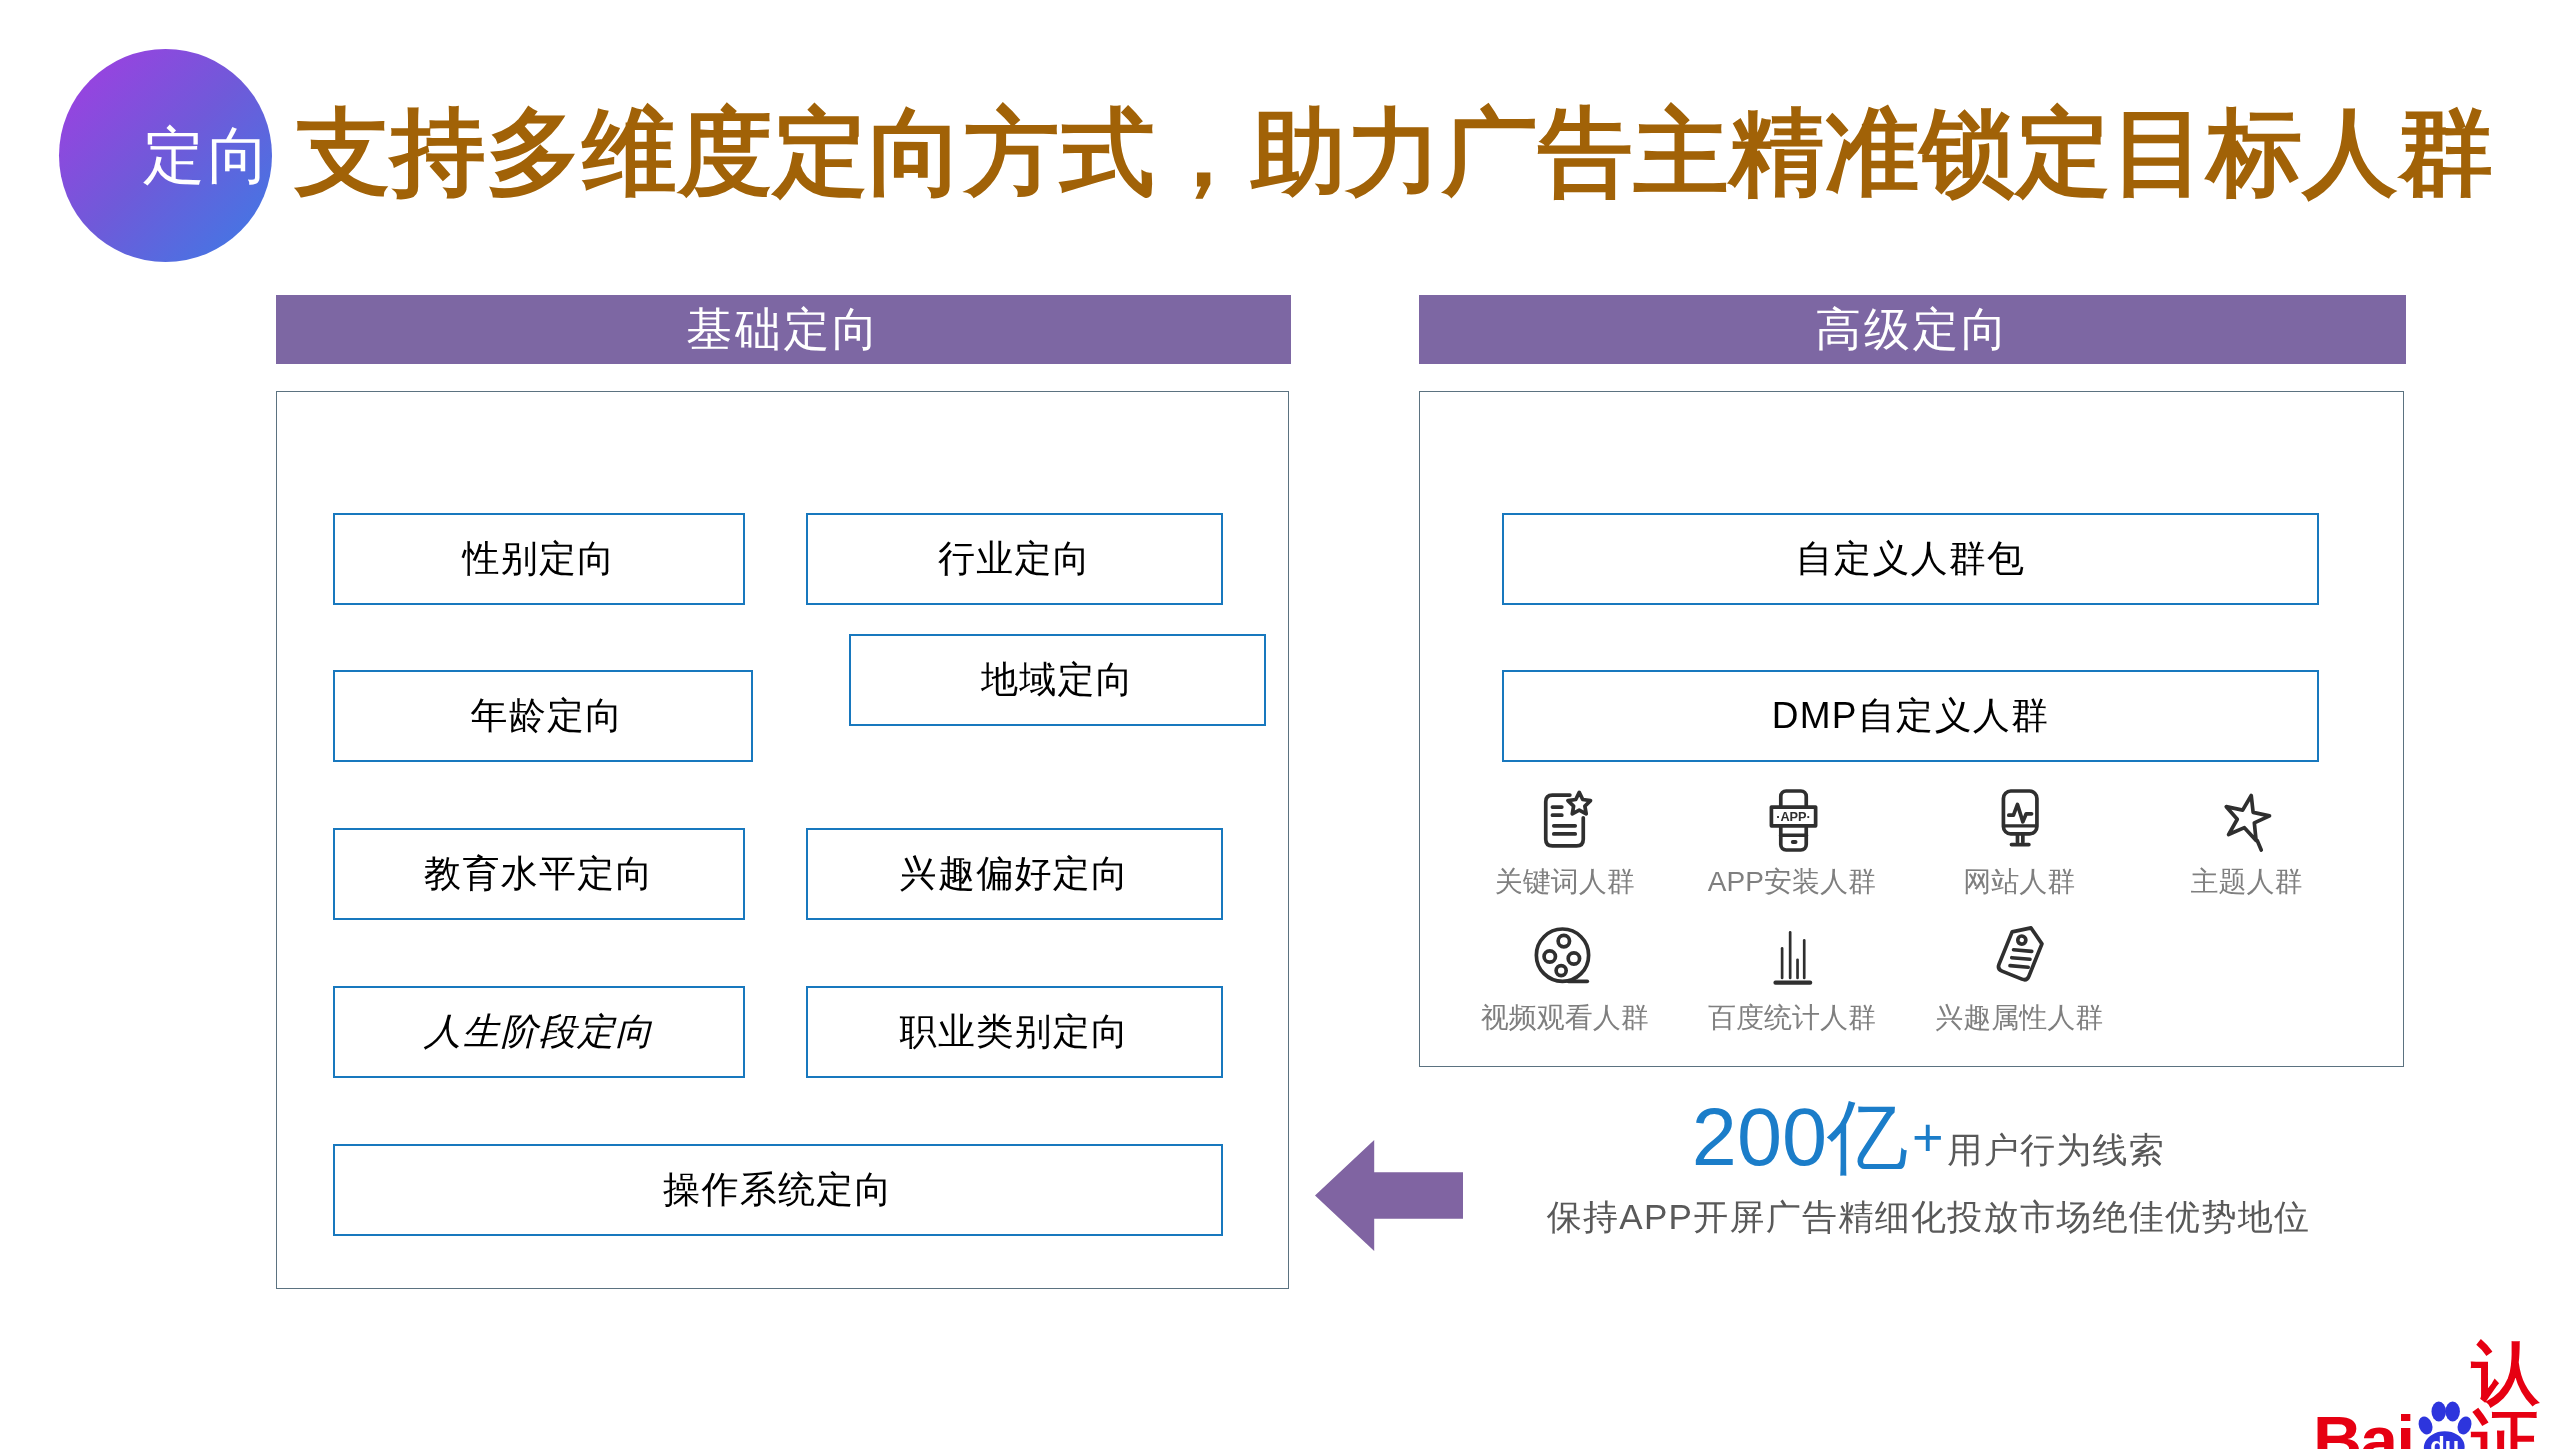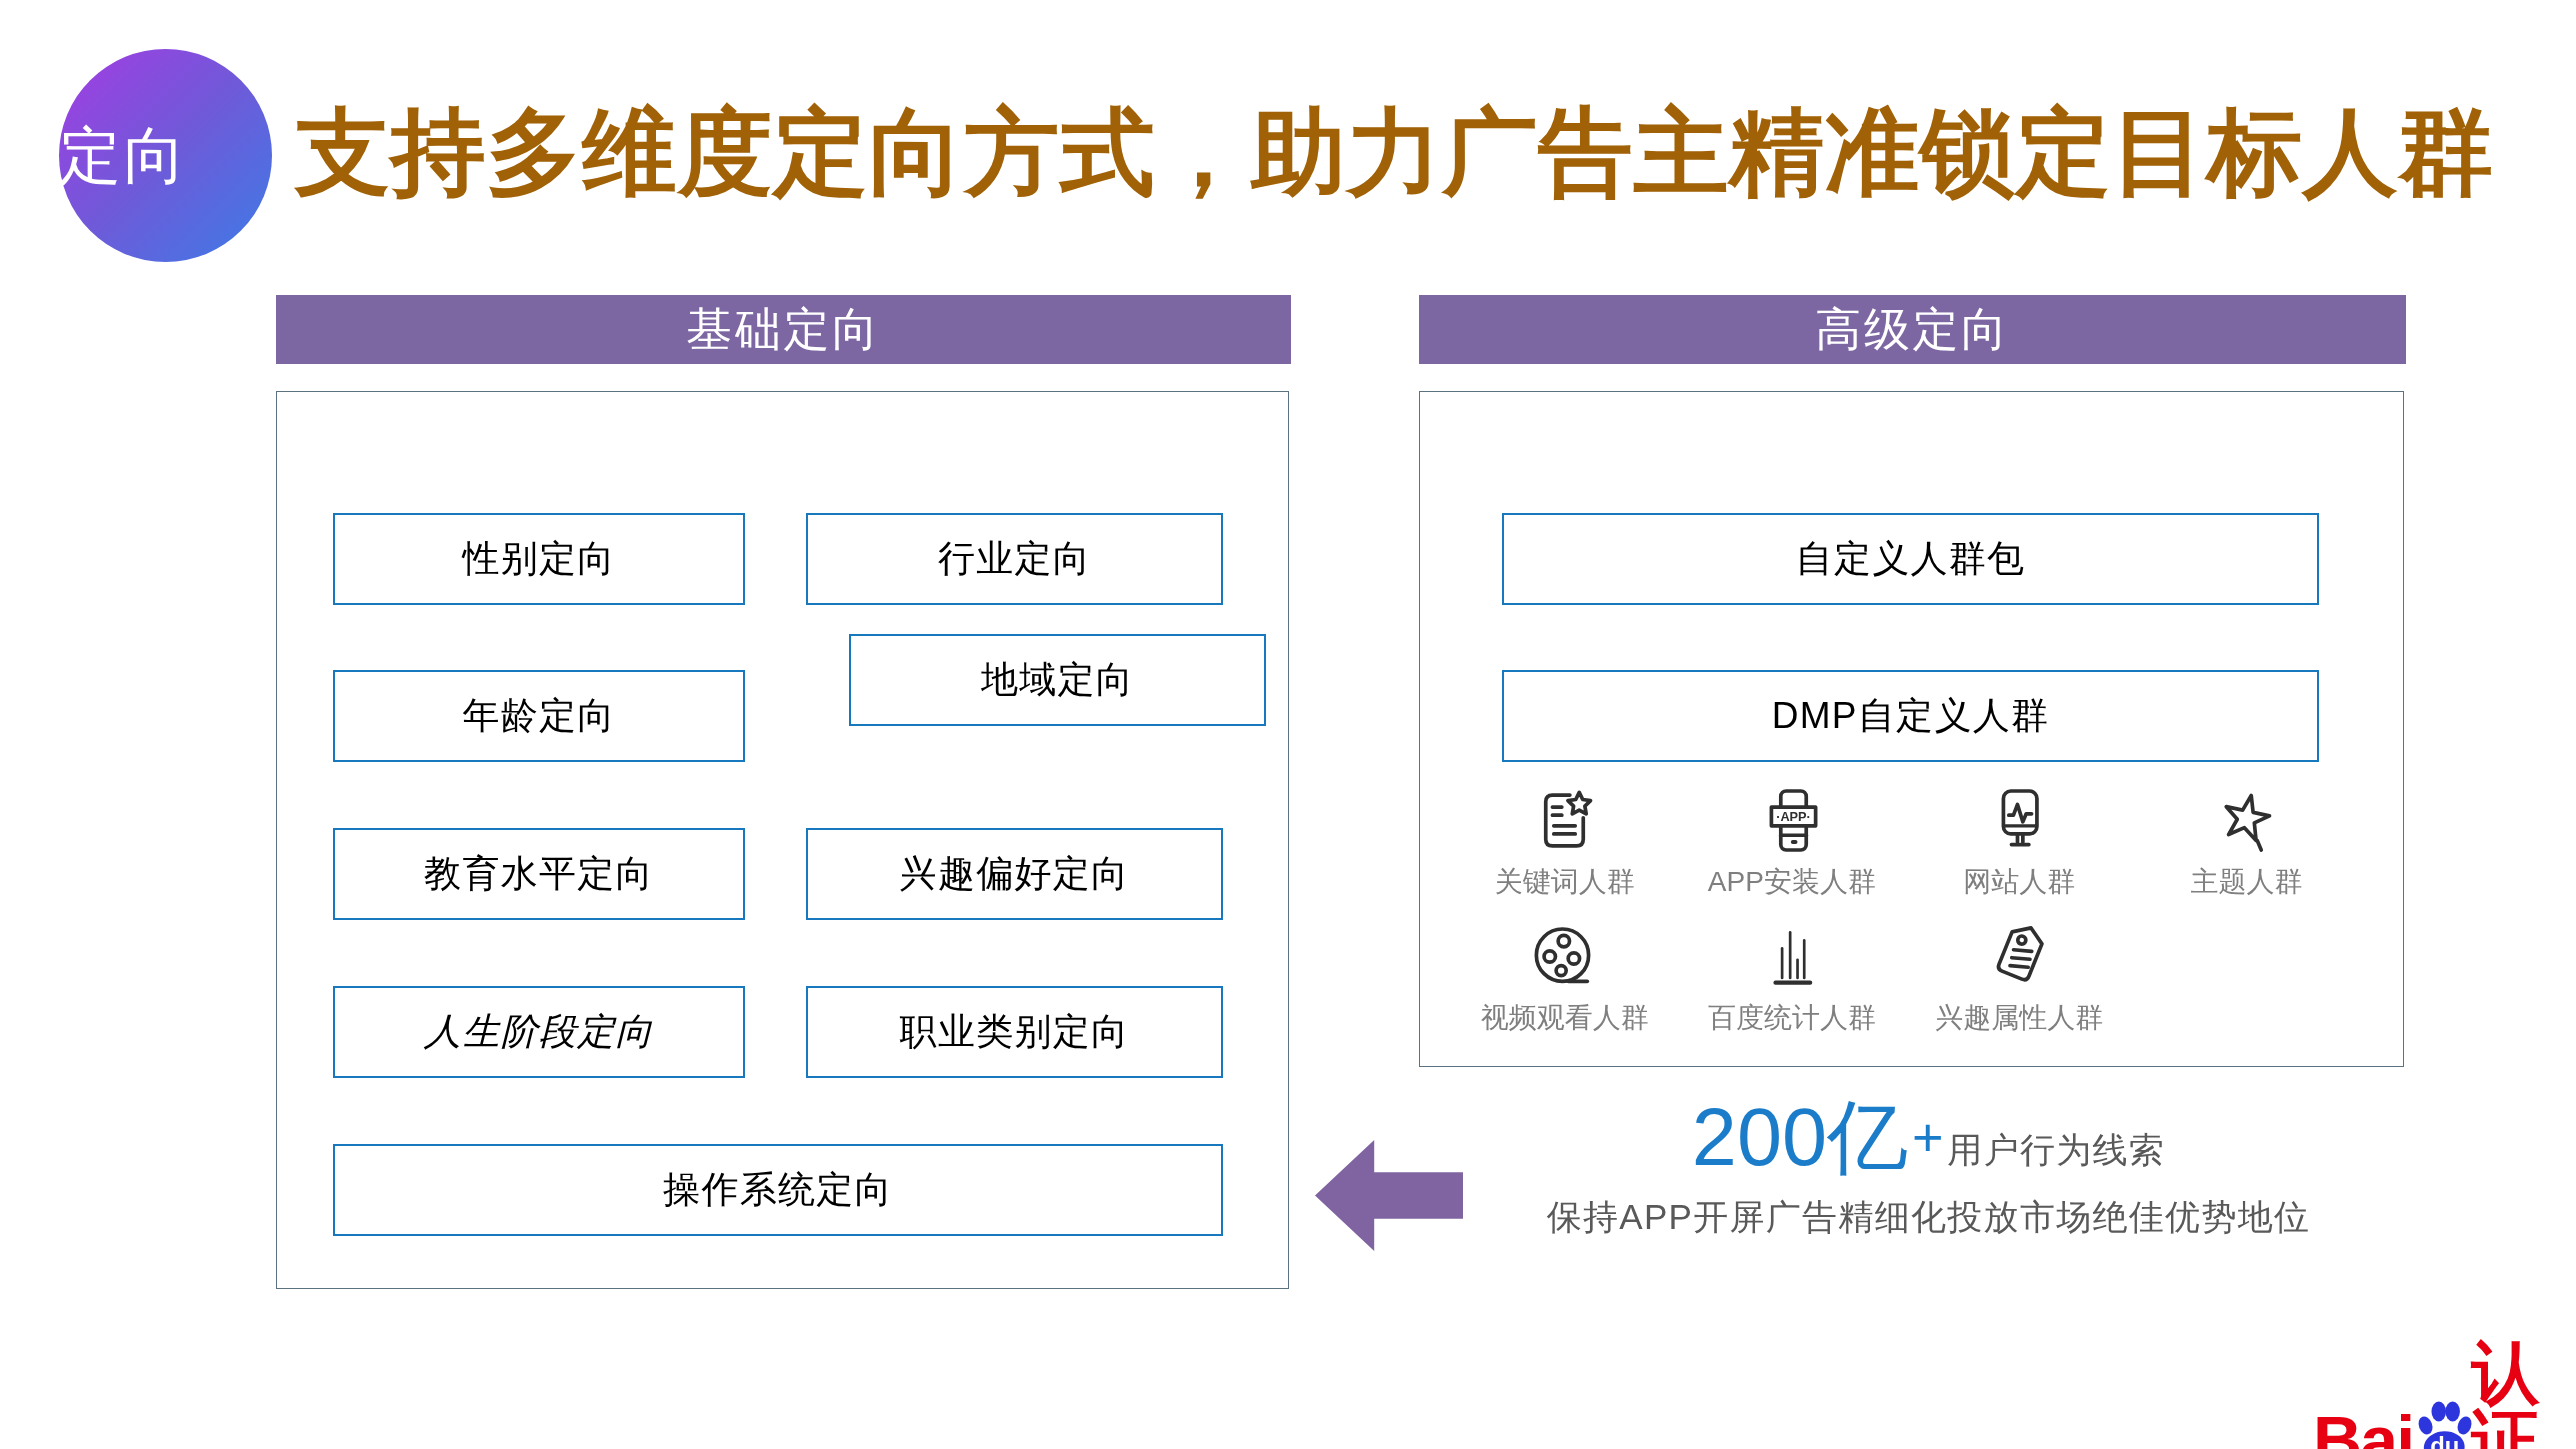--- a/index.html
+++ b/index.html
@@ -2,21 +2,21 @@
 <html style="font-size:10.3px"><head>
 <meta charset="utf-8">
 <style>
   html,body{margin:0;padding:0;background:#ffffff;}
   .slide{position:relative;width:2576px;height:1449px;background:#ffffff;overflow:hidden;
          font-family:"Liberation Sans","DejaVu Sans",sans-serif;}
 
   
   .badge{position:absolute;left:59px;top:49px;width:213px;height:213px;border-radius:50%;
          background:linear-gradient(135deg,#a43ce2 0%,#6f5ad9 50%,#3b7ce6 100%);
-         display:flex;align-items:center;justify-content:flex-start;
+         display:flex;align-items:center;justify-content:flex-end;
          color:#ffffff;font-size:62px;letter-spacing:2.6px;}
   .main-title{position:absolute;left:295px;top:103px;font-size:95px;font-weight:700;
               color:#a16207;line-height:1.05;white-space:nowrap;letter-spacing:0.6px;}
 
   
   .panel-header{position:absolute;height:69px;background:#7d67a3;color:#ffffff;
                 display:flex;align-items:center;justify-content:center;font-size:46px;letter-spacing:2.6px;}
   .panel-header.basic{left:276px;top:295px;width:1015px;}
   .panel-header.adv{left:1419px;top:295px;width:987px;}
   .panel-body{position:absolute;border:1.9px solid #5b7280;background:#ffffff;}
@@ -64,21 +64,21 @@
 
   <div class="main-title">支持多维度定向方式，助力广告主精准锁定目标人群</div>
 
   <div class="panel-header basic">
     <span>基础定向</span>
   </div>
   <div class="panel-body basic"></div>
 
   <div class="tbox" style="left:333px;top:513px;width:408px;height:88px;">性别定向</div>
   <div class="tbox" style="left:806px;top:513px;width:413px;height:88px;">行业定向</div>
-  <div class="tbox" style="left:333px;top:670px;width:408px;height:88px;">年龄定向</div>
+  <div class="tbox" style="left:333px;top:670px;width:408px;height:88px;padding-left:8px;">年龄定向</div>
   <div class="tbox" style="left:806px;top:634px;width:413px;height:88px;margin-left:43px;">地域定向</div>
   <div class="tbox" style="left:333px;top:828px;width:408px;height:88px;">教育水平定向</div>
   <div class="tbox" style="left:806px;top:828px;width:413px;height:88px;">兴趣偏好定向</div>
   <div class="tbox" style="left:333px;top:986px;width:408px;height:88px;font-style:italic;">人生阶段定向</div>
   <div class="tbox" style="left:806px;top:986px;width:413px;height:88px;">职业类别定向</div>
   <div class="tbox" style="left:333px;top:1144px;width:886px;height:88px;">操作系统定向</div>
 
   <div class="panel-header adv">
     <span>高级定向</span>
   </div>

